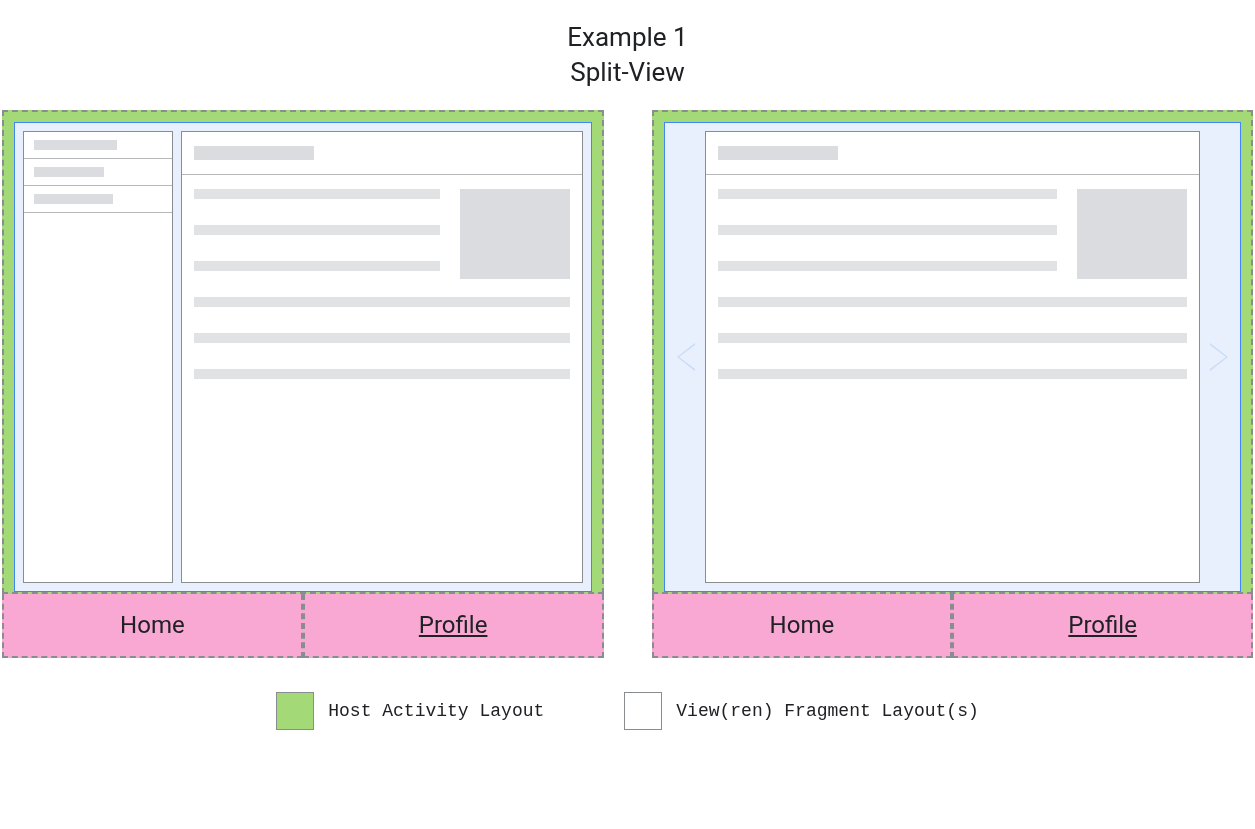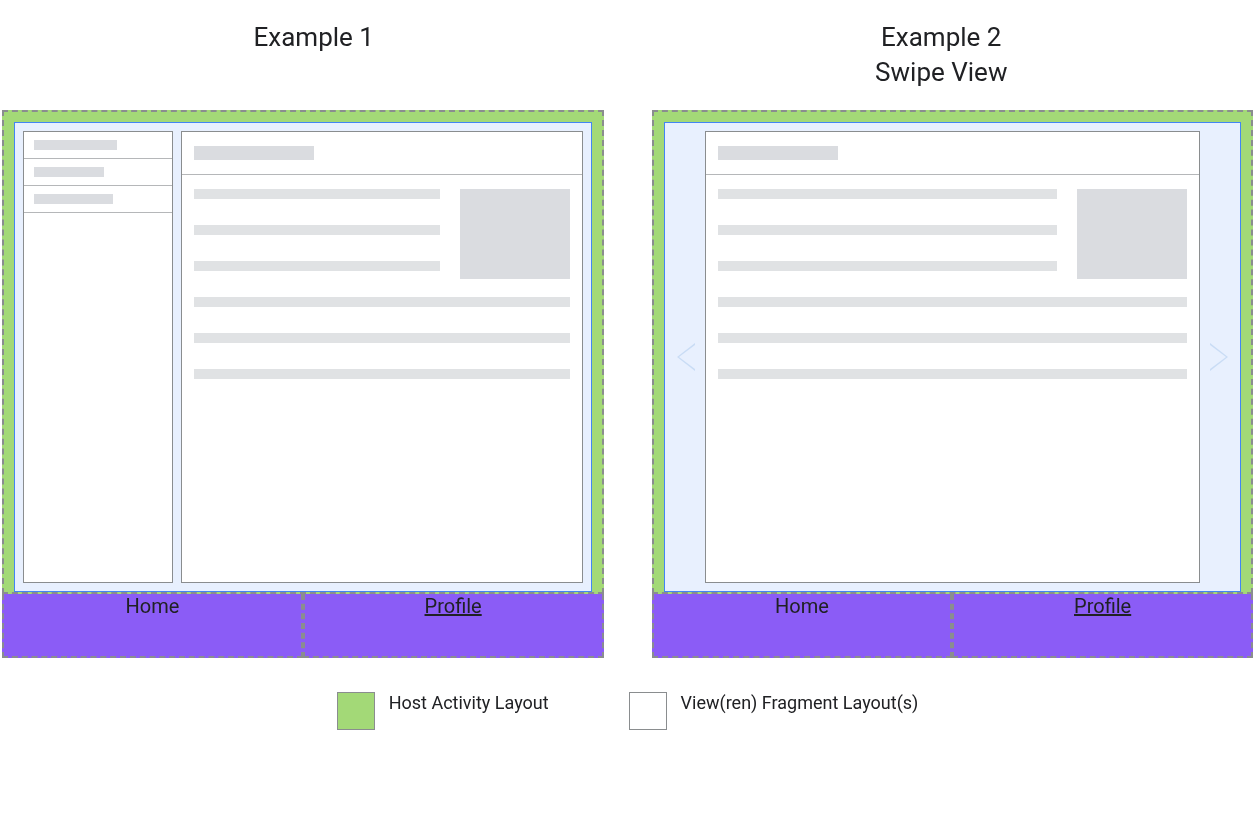--- a/index.html
+++ b/index.html
@@ -109,26 +109,27 @@
       height: 90px;
       background: #dadce0;
     }
     
     .tabs {
       display: flex;
       height: 64px;
     }
     .tab {
       flex: 1;
-      background: #8b5cf6;
+      background: #f9a8d4;
       border: 2px dashed #8a8d8f;
       border-top: none;
       display: flex;
+      align-items: center;
       justify-content: center;
-      font-size: 20px;
+      font-size: 24px;
       color: #202124;
     }
     .tab + .tab { border-left: 2px dashed #8a8d8f; text-decoration: underline; }
     
     .arrow {
       position: absolute;
       top: 50%;
       transform: translateY(-50%);
       width: 0;
       height: 0;
@@ -164,43 +165,42 @@
     }
     
     .legend {
       display: flex;
       justify-content: center;
       gap: 80px;
       padding: 34px 0 0 0;
     }
     .legend-item {
       display: flex;
+      align-items: center;
       gap: 14px;
+      font-family: Liberation Mono, monospace;
     }
     .swatch {
       width: 38px;
       height: 38px;
       border: 1px solid #8a8d8f;
     }
     .swatch.green { background: #a3d977; }
     .swatch.blue  { background: #e8f0fe; }
     .swatch.white { background: #fff; }
     .legend-label { font-size: 18px; color: #202124; }
     .swipe-host-fragment { padding: 8px 40px; }
   </style>
 </head>
 <body>
 
 <div class="titles">
   <div class="title-block">
     <div class="title-line">Example 1</div>
-  </div>
-  <div class="title-block">
-    <div class="title-line">Example 2</div>
-    <div class="title-line">Swipe View</div>
+    <div class="title-line">Split-View</div>
   </div>
 </div>
 
 <div class="examples-row">
 
   <div class="example">
     <div class="host-activity">
       <div class="host-fragment">
         <div class="child-fragment sv-list">
           <div class="row">

